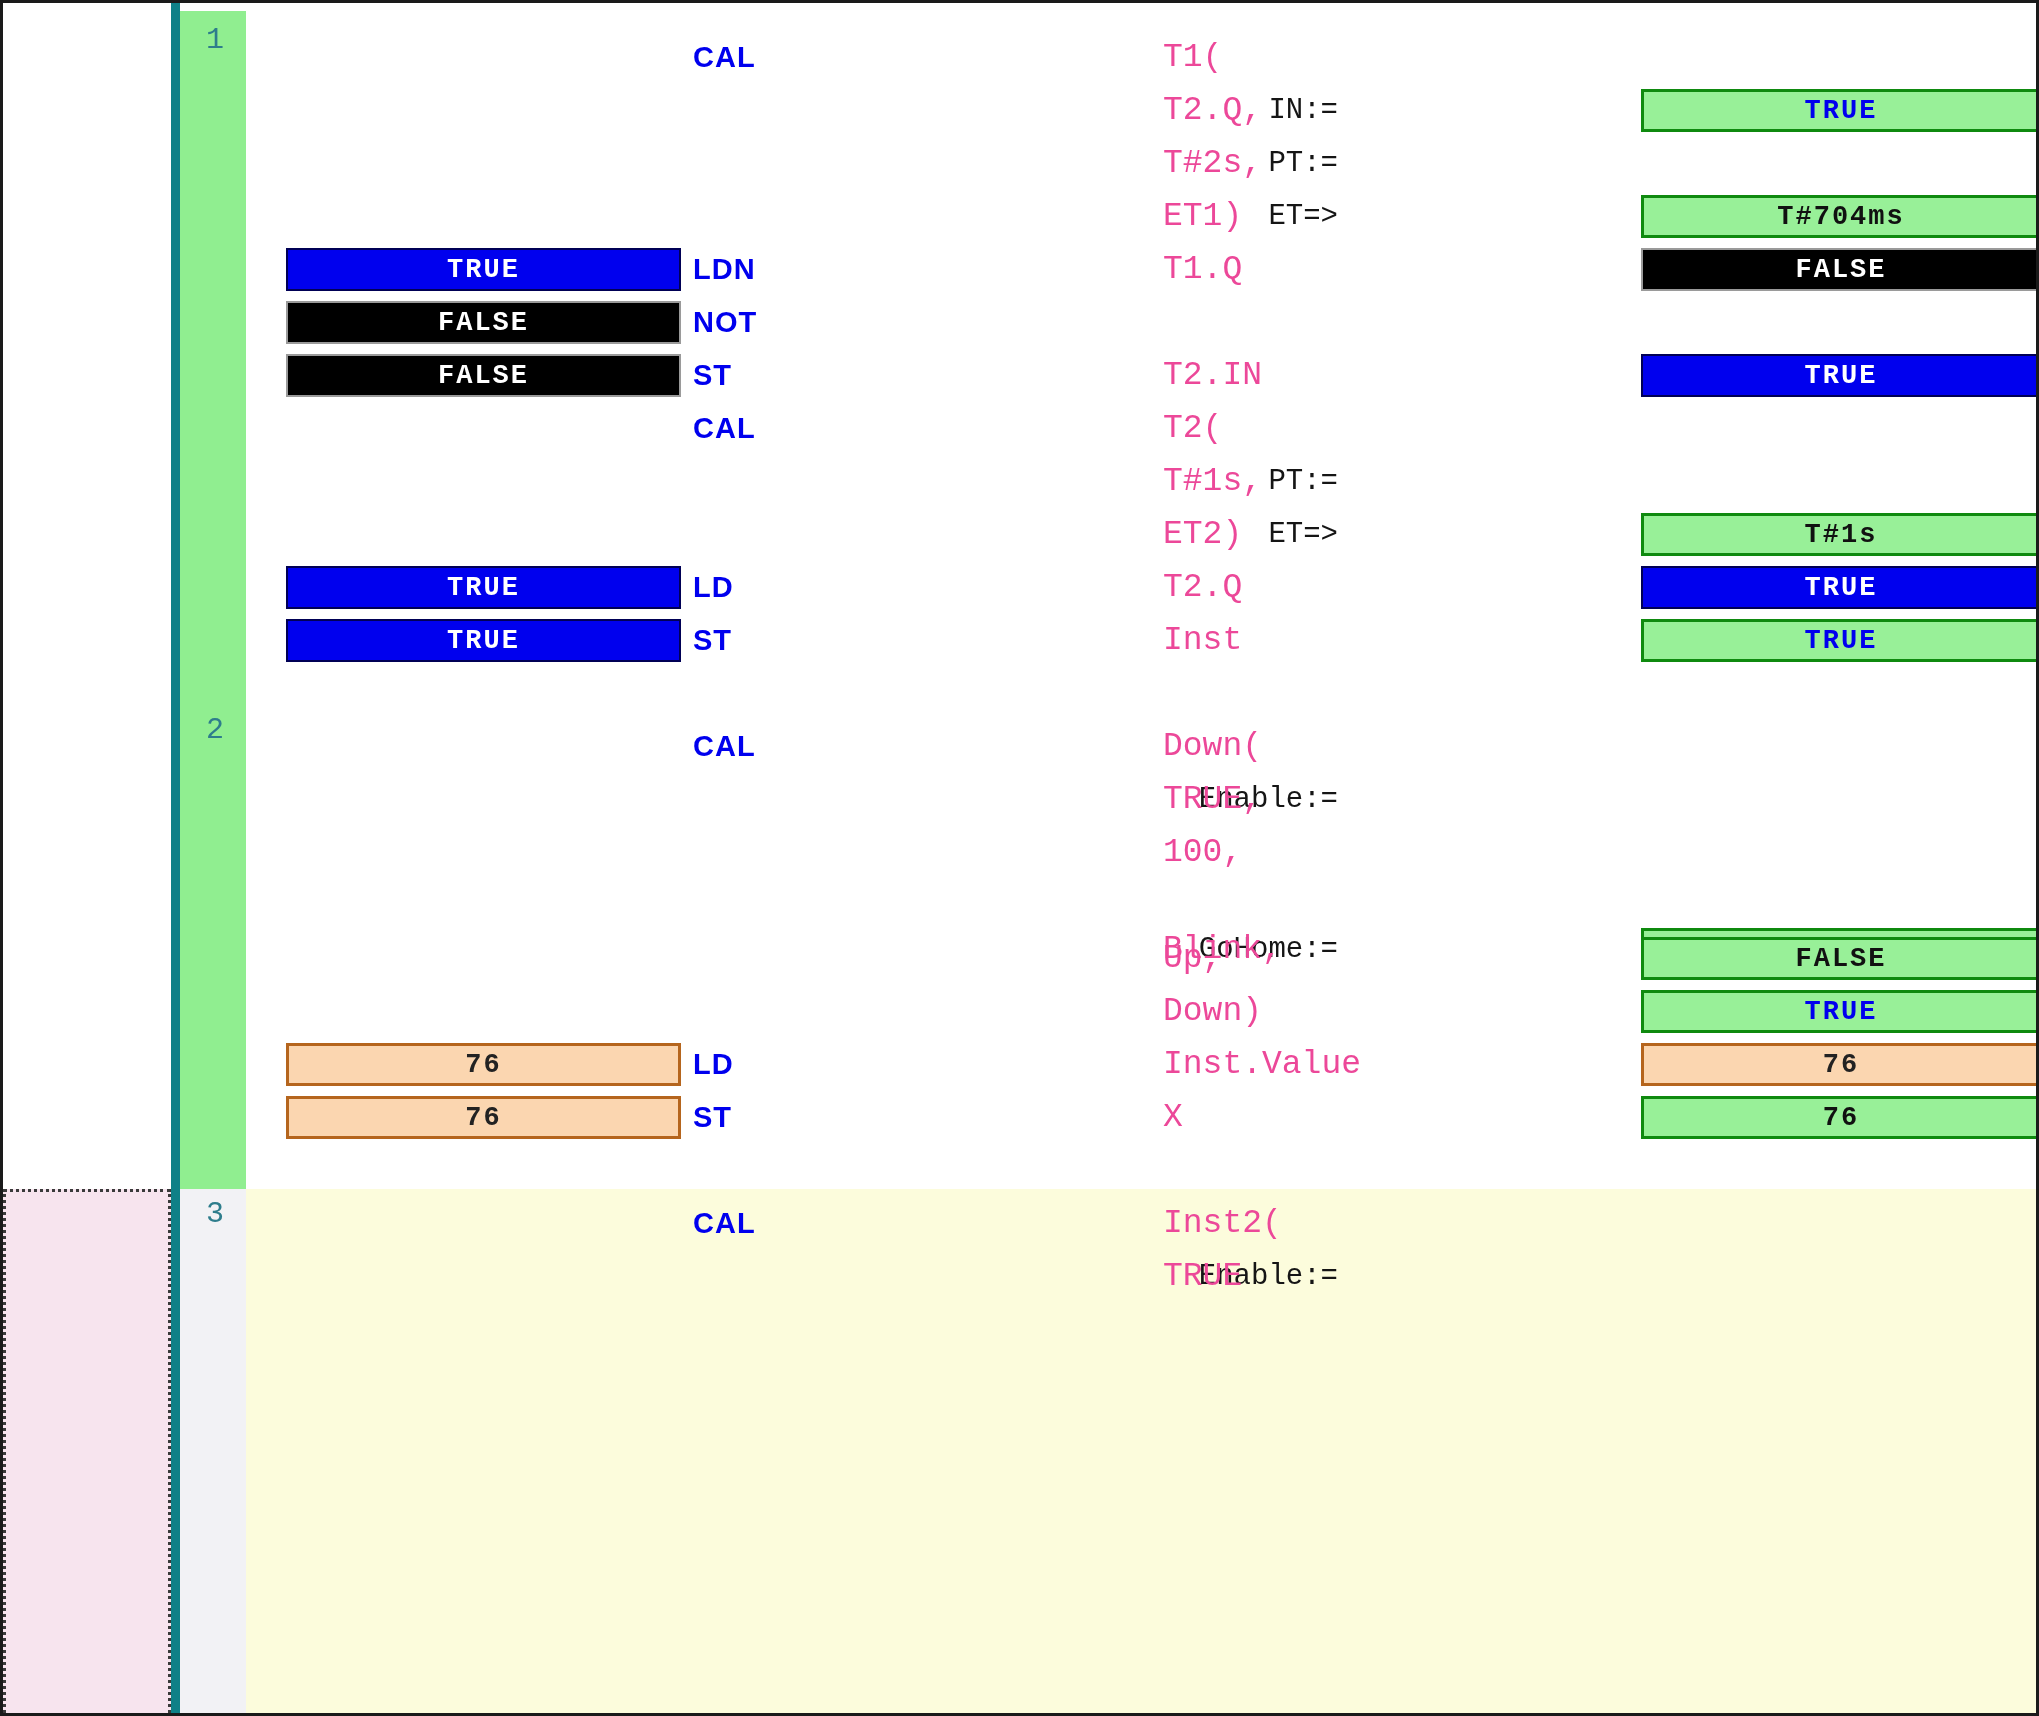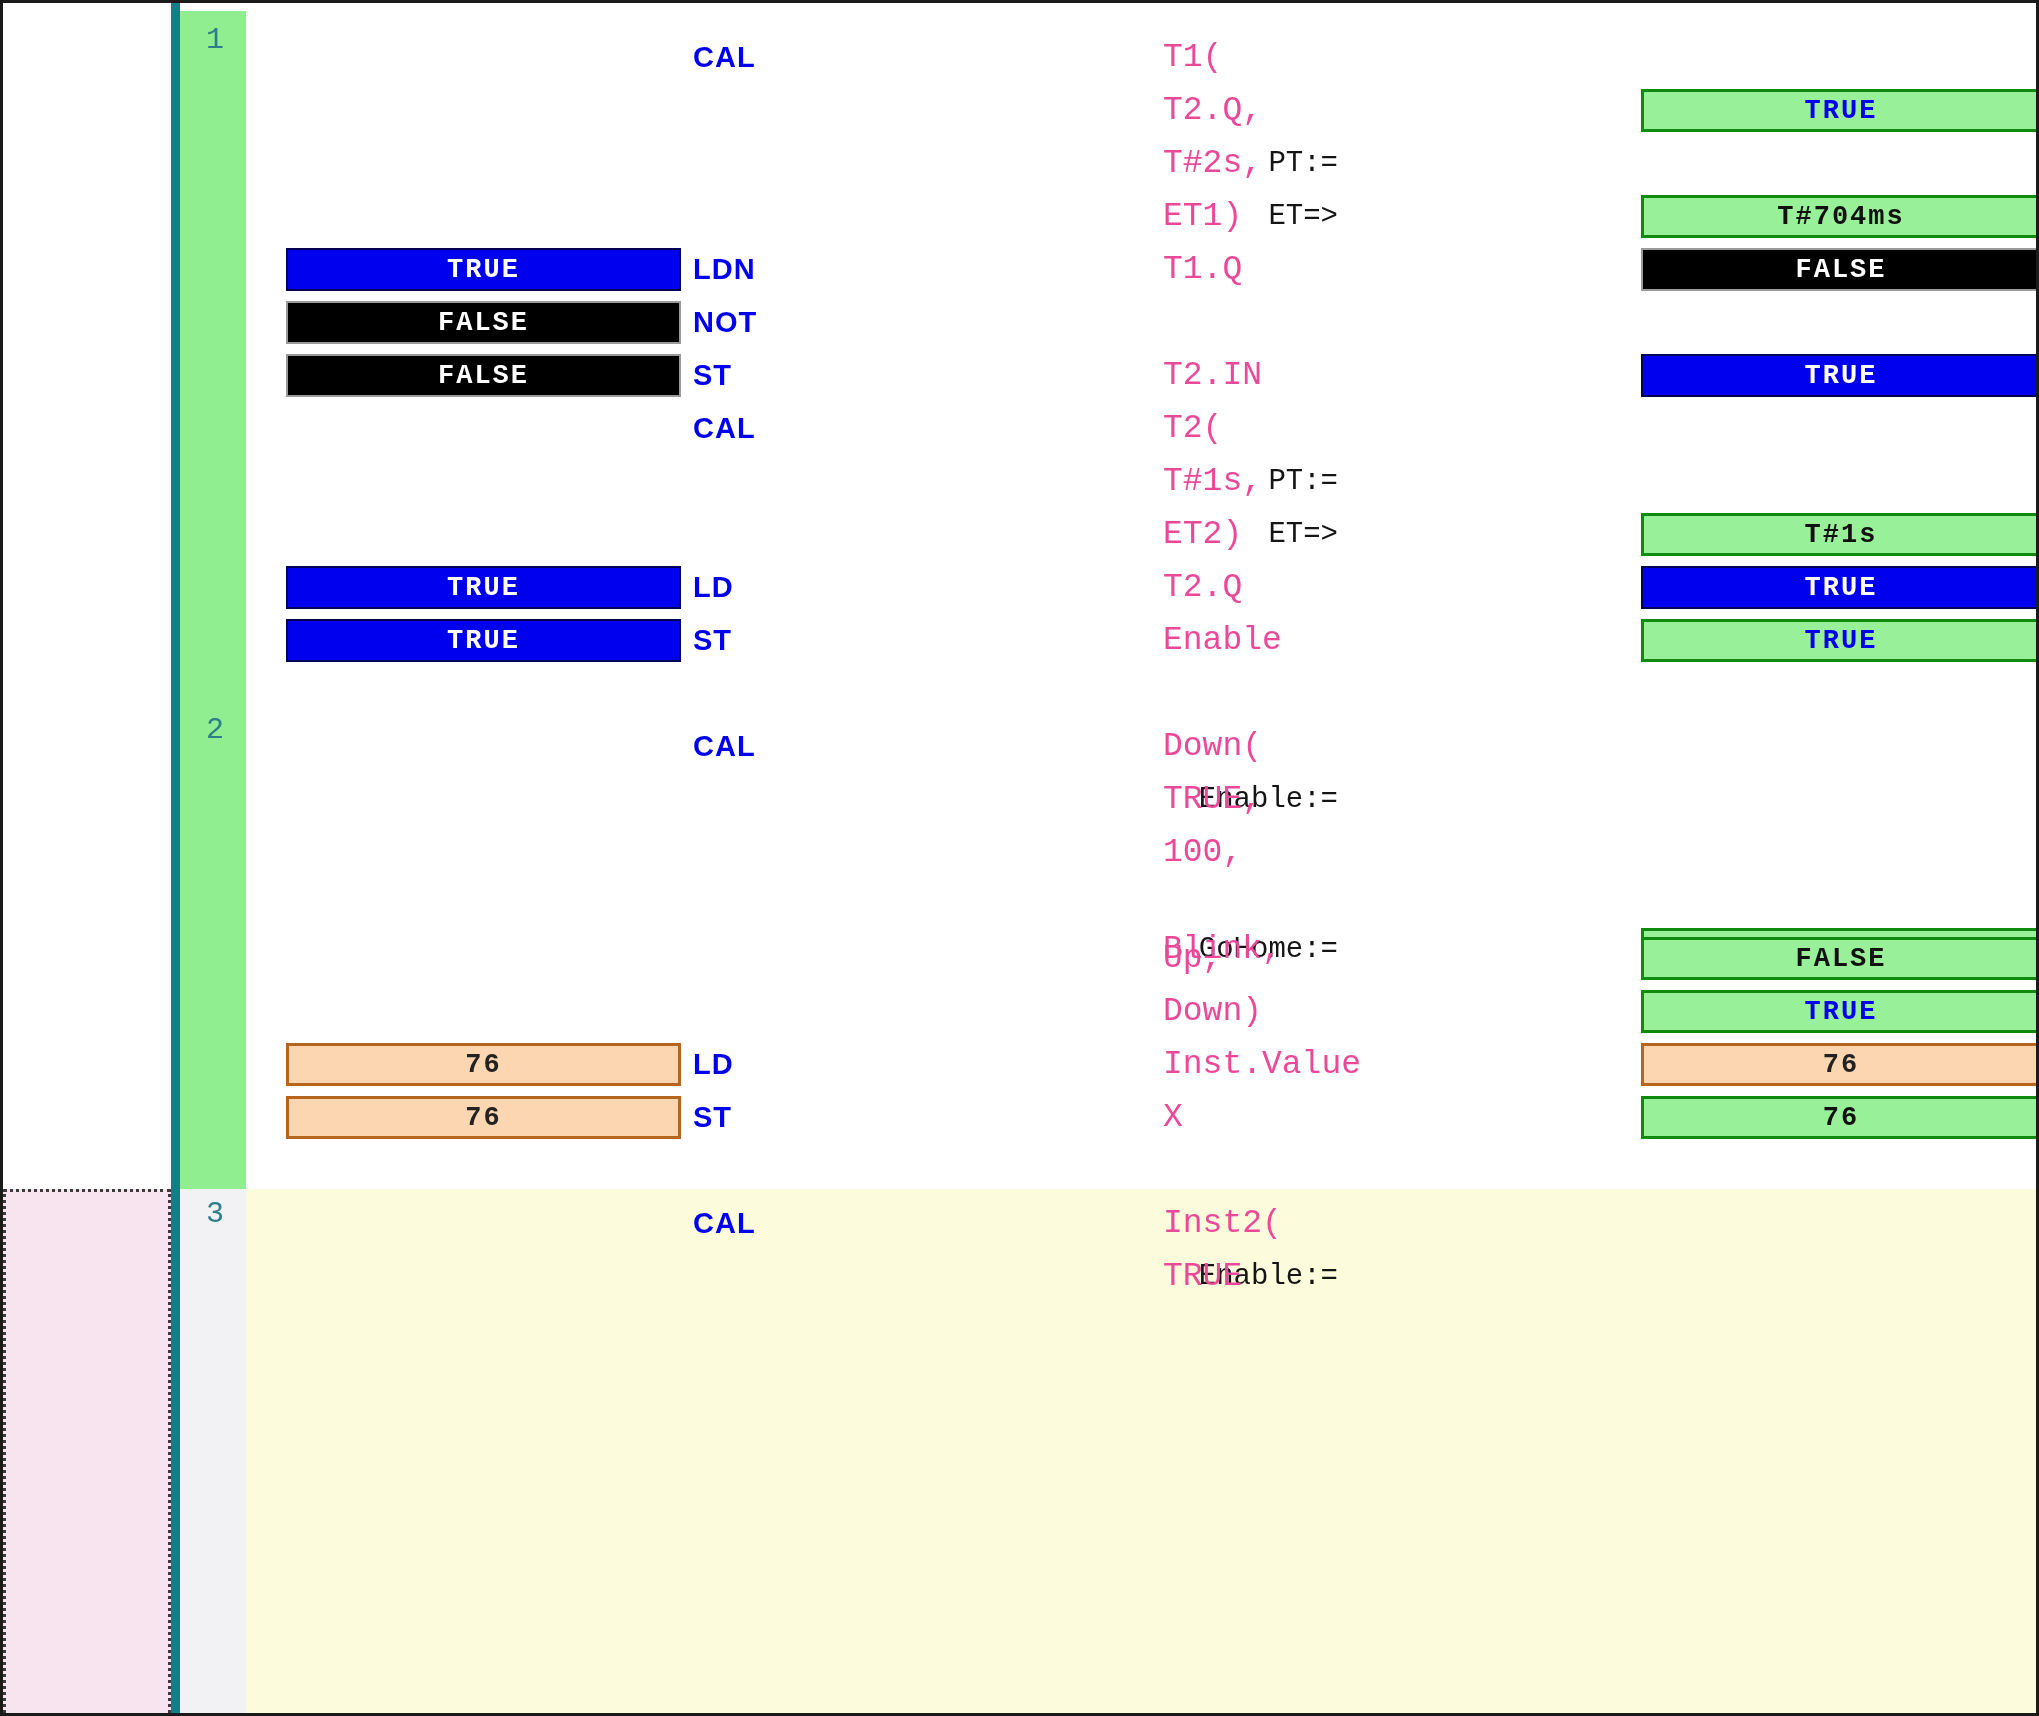--- a/index.html
+++ b/index.html
@@ -141,20 +141,21 @@
         <div class="linenum" style="top: 1196px;">
           <span>3</span>
         </div>
       </div>
     <div id="rows">
         <div class="row" style="top: 28px;">
           <div class="mnemonic">CAL</div>
           <div class="operand-name">T1(</div>
         </div>
         <div class="row" style="top: 81px;">
+          <div class="operand">IN:=</div>
           <div class="operand-name">T2.Q,</div>
           <div class="vbox-right v-green" style="top: 5px;">TRUE</div>
         </div>
         <div class="row" style="top: 134px;">
           <div class="operand">PT:=</div>
           <div class="operand-name">T#2s,</div>
         </div>
         <div class="row" style="top: 187px;">
           <div class="operand">ET=&gt;</div>
           <div class="operand-name">ET1)</div>
@@ -191,21 +192,21 @@
         </div>
         <div class="row" style="top: 558px;">
           <div class="vbox-left v-true-blue" style="top: 5px;">TRUE</div>
           <div class="mnemonic">LD</div>
           <div class="operand-name">T2.Q</div>
           <div class="vbox-right v-true-blue" style="top: 5px;">TRUE</div>
         </div>
         <div class="row" style="top: 611px;">
           <div class="vbox-left v-true-blue" style="top: 5px;">TRUE</div>
           <div class="mnemonic">ST</div>
-          <div class="operand-name">Enable</div>
+          <div class="operand-name">Inst</div>
           <div class="vbox-right v-green" style="top: 5px;">TRUE</div>
         </div>
         <div class="row" style="top: 664px;"></div>
         <div class="row" style="top: 717px;">
           <div class="mnemonic">CAL</div>
           <div class="operand-name">Down(</div>
         </div>
         <div class="row" style="top: 770px;">
           <div class="operand">Enable:=</div>
           <div class="operand-name">TRUE,</div>

